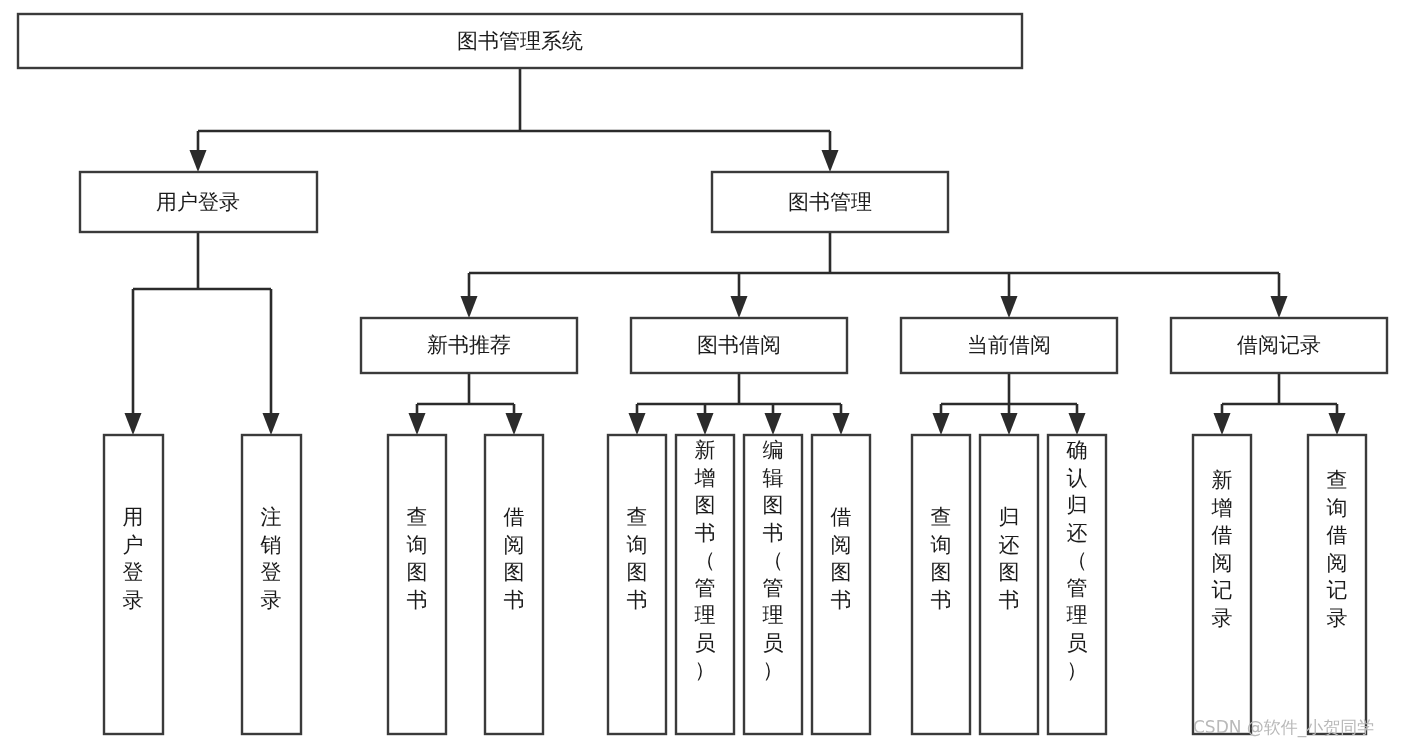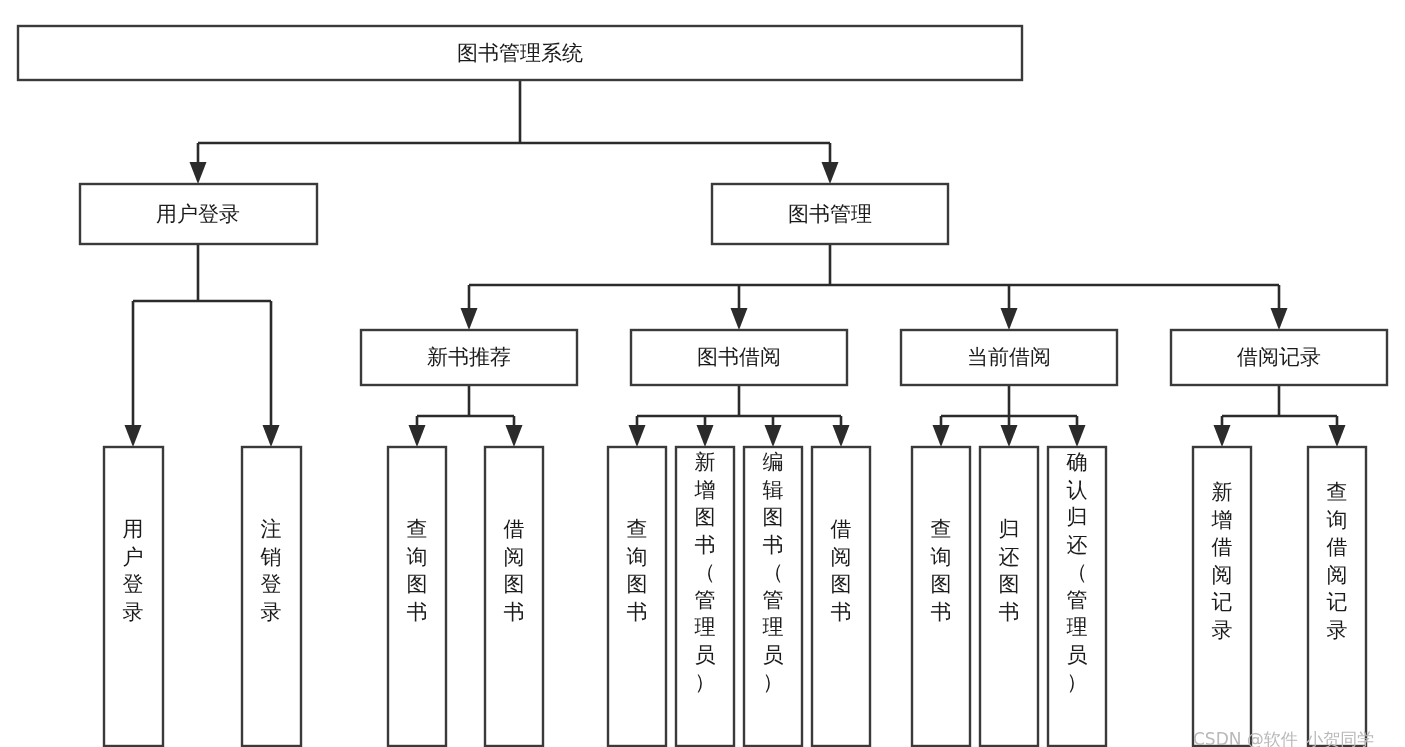--- a/index.html
+++ b/index.html
@@ -11,21 +11,21 @@
   body {
     width: 1405px;
     height: 747px;
     position: relative;
     font-family: "DejaVu Sans", "Liberation Sans", sans-serif;
     overflow: hidden;
   }
   #diagram-root {
     position: absolute;
     left: 0;
-    top: 12px;
+    top: 0;
     width: 1405px;
     height: 564px;
   }
   svg.diagram-canvas {
     display: block;
     width: 1405px;
     height: 747px;
   }
   .node-box {
     fill: #ffffff;

